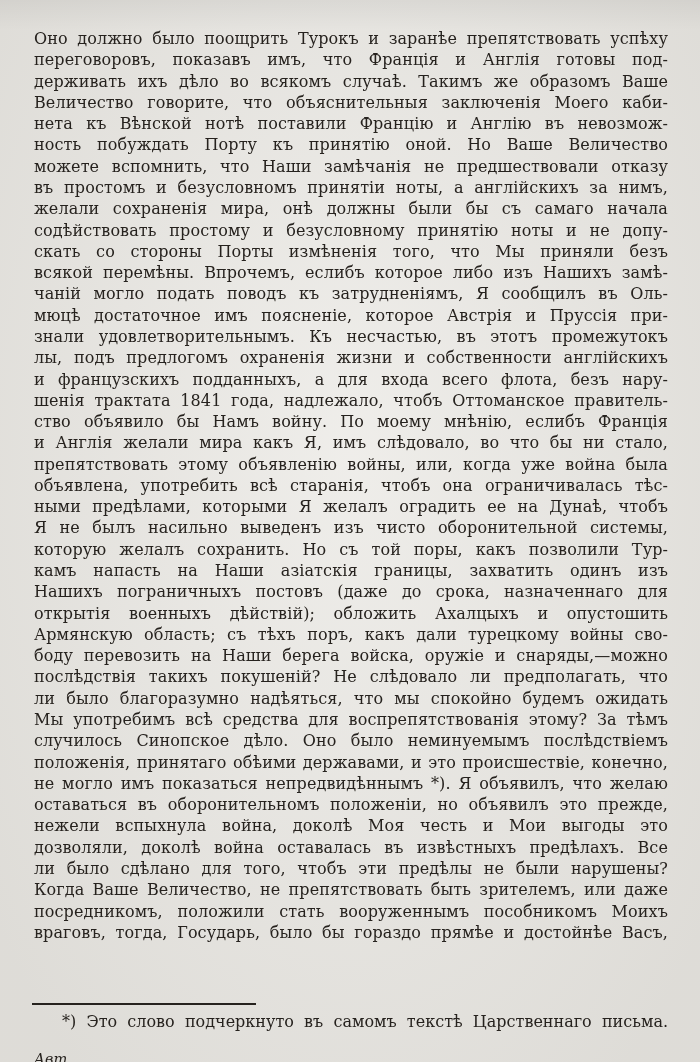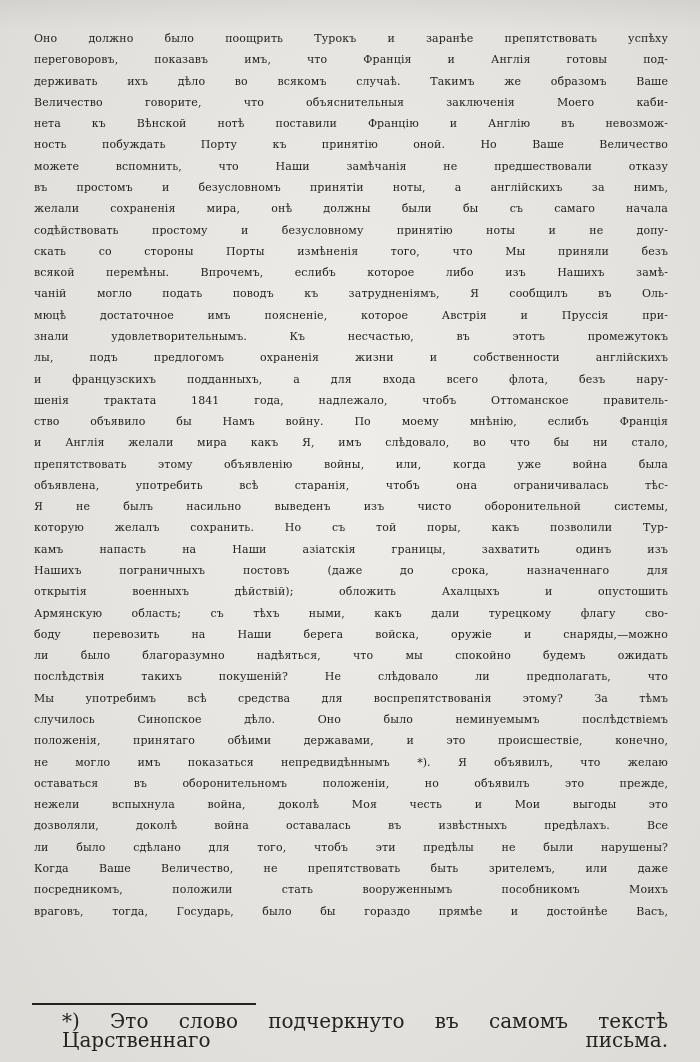--- a/index.html
+++ b/index.html
@@ -16,21 +16,21 @@
       var(--paper, #e8e6e1);
     overflow: hidden;
     font-family: "DejaVu Serif", serif;
     color: var(--ink, #26221e);
   }
   .text-block {
     position: absolute;
     left: 34px;
     top: 28px;
     width: 634px;
-    font-size: 11px;
+    font-size: 16px;
     line-height: 21.28px;
     letter-spacing: 0.1px;
   }
   .line {
     text-align: justify;
     text-align-last: justify;
     white-space: normal;
   }
   .it {
   }
@@ -41,21 +41,21 @@
     width: 634px;
   }
   .fn-rule {
     width: 224px;
     height: 2px;
     background: var(--ink, #26221e);
     margin-left: -2px;
     margin-bottom: 7px;
   }
   .fn-line {
-    font-size: 20px;
+    font-size: 16px;
     line-height: 19px;
     padding-left: 28px;
     text-align: justify;
     text-align-last: justify;
   }
   .fn-sig {
     font-size: 14.5px;
     line-height: 19px;
     font-style: italic;
     text-align: left;
@@ -83,29 +83,30 @@
       <div class="line">чаній могло подать поводъ къ затрудненіямъ, Я сообщилъ въ Оль-</div>
       <div class="line">мюцѣ достаточное имъ поясненіе, которое Австрія и Пруссія при-</div>
       <div class="line">знали удовлетворительнымъ. Къ несчастью, въ этотъ промежутокъ</div>
       <div class="line">лы, подъ предлогомъ охраненія жизни и собственности англійскихъ</div>
       <div class="line">и французскихъ подданныхъ, а для входа всего флота, безъ нару-</div>
       <div class="line">шенія трактата 1841 года, надлежало, чтобъ Оттоманское правитель-</div>
       <div class="line">ство объявило бы Намъ войну. По моему мнѣнію, еслибъ Франція</div>
       <div class="line">и Англія желали мира какъ Я, имъ слѣдовало, во что бы ни стало,</div>
       <div class="line">препятствовать этому объявленію войны, или, когда уже война была</div>
       <div class="line">объявлена, употребить всѣ старанія, чтобъ она ограничивалась тѣс-</div>
+      <div class="line">ными предѣлами, которыми Я желалъ оградить ее на Дунаѣ, чтобъ</div>
       <div class="line">Я не былъ насильно выведенъ изъ чисто оборонительной системы,</div>
       <div class="line">которую желалъ сохранить. Но съ той поры, какъ позволили Тур-</div>
       <div class="line">камъ напасть на Наши азіатскія границы, захватить одинъ изъ</div>
       <div class="line">Нашихъ пограничныхъ постовъ (даже до срока, назначеннаго для</div>
       <div class="line">открытія военныхъ дѣйствій); обложить Ахалцыхъ и опустошить</div>
-      <div class="line">Армянскую область; съ тѣхъ ными, какъ дали турецкому флагу сво-</div>
+      <div class="line">Армянскую область; съ тѣхъ поръ, какъ дали турецкому войны сво-</div>
       <div class="line">боду перевозить на Наши берега войска, оружіе и снаряды,—можно</div>
+      <div class="line">послѣдствія такихъ покушеній? Не слѣдовало ли предполагать, что</div>
       <div class="line">ли было благоразумно надѣяться, что мы спокойно будемъ ожидать</div>
-      <div class="line">послѣдствія такихъ покушеній? Не слѣдовало ли предполагать, что</div>
       <div class="line">Мы употребимъ всѣ средства для воспрепятствованія этому? За тѣмъ</div>
       <div class="line">случилось Синопское дѣло. Оно было неминуемымъ послѣдствіемъ</div>
       <div class="line">положенія, принятаго обѣими державами, и это происшествіе, конечно,</div>
       <div class="line"><span>не могло имъ показаться </span><span class="it">непредвидѣннымъ</span><span> *). Я объявилъ, что желаю</span></div>
       <div class="line">оставаться въ оборонительномъ положеніи, но объявилъ это прежде,</div>
       <div class="line">нежели вспыхнула война, доколѣ Моя честь и Мои выгоды это</div>
       <div class="line">дозволяли, доколѣ война оставалась въ извѣстныхъ предѣлахъ. Все</div>
       <div class="line">ли было сдѣлано для того, чтобъ эти предѣлы не были нарушены?</div>
       <div class="line">Когда Ваше Величество, не препятствовать быть зрителемъ, или даже</div>
       <div class="line">посредникомъ, положили стать вооруженнымъ пособникомъ Моихъ</div>

